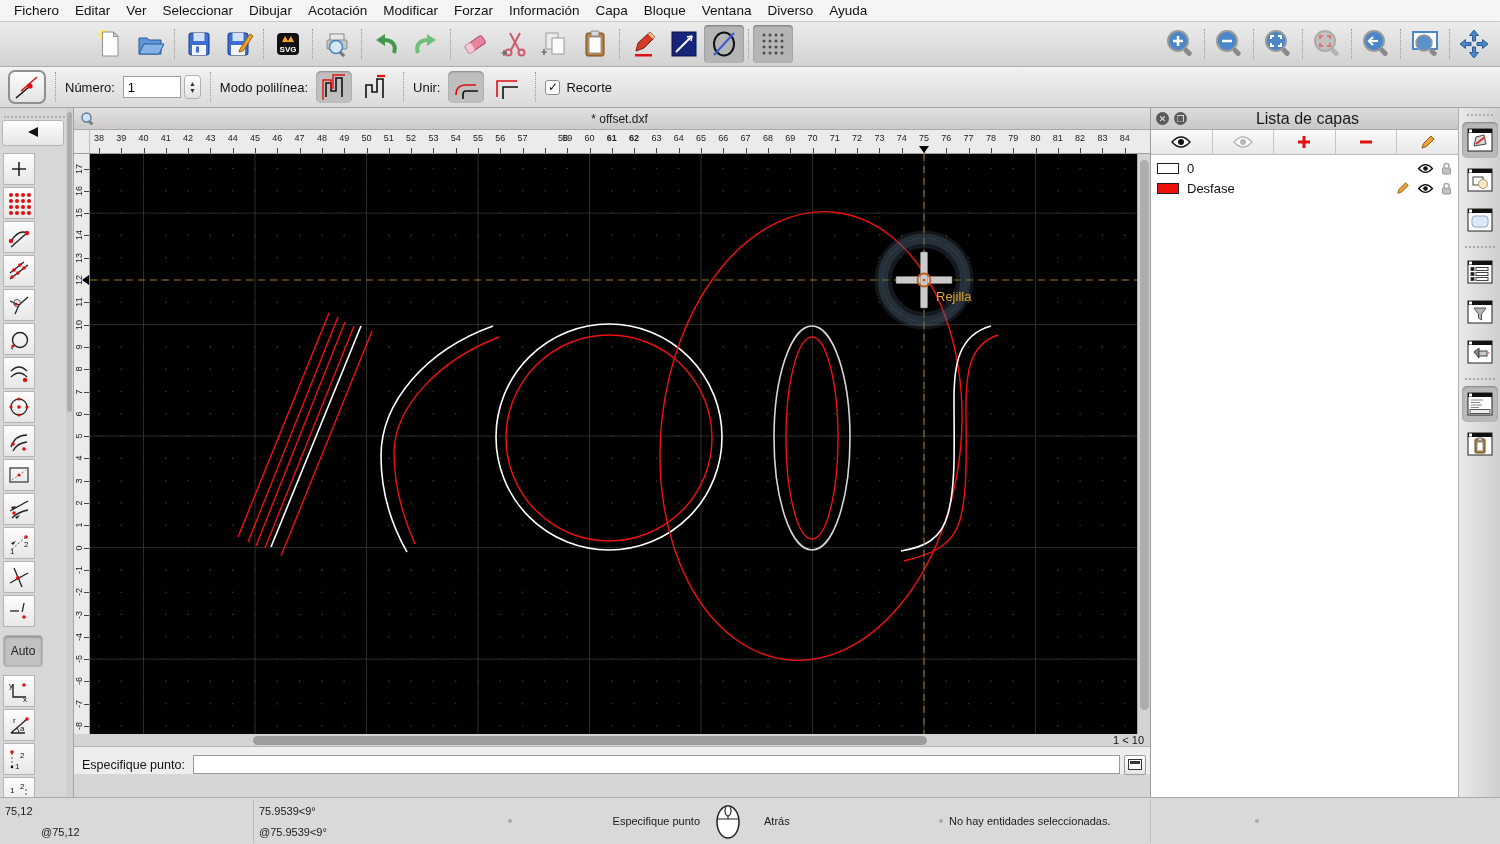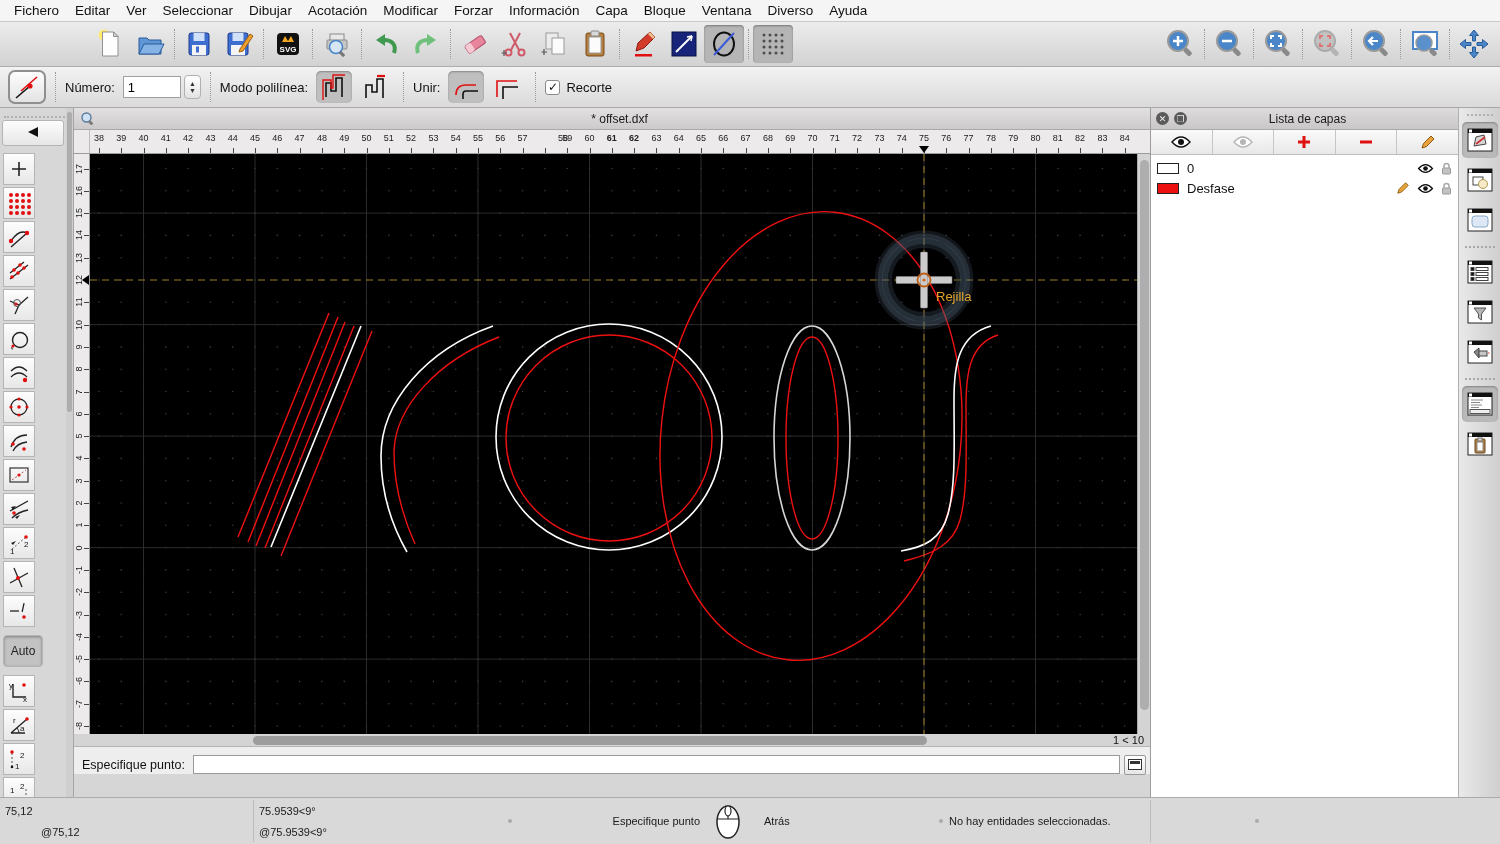--- a/index.html
+++ b/index.html
@@ -91,21 +91,21 @@
   #cmd-input { flex:1; height:19px; border:1px solid #9a9a9a; background:#fff; font-size:12px; padding:0 4px; font-family:inherit; }
   #kbd-btn { width:22px; height:20px; margin-left:4px; border:1px solid #9a9a9a; background:linear-gradient(#fff,#e6e6e6);
     display:flex; align-items:center; justify-content:center; cursor:pointer; border-radius:2px; }
 
   
   #layerpanel { width:308px; display:flex; flex-direction:column; background:#fff; border-left:1px solid #9c9c9c; }
   #lp-header { height:22px; background:linear-gradient(#dddbdb,#c9c7c7); border-bottom:1px solid #a9a9a9;
     display:flex; align-items:center; padding:0 5px; }
   .lp-circle { width:13px; height:13px; border-radius:50%; background:#5a5a5a; color:#eee; font-size:9px;
     display:flex; align-items:center; justify-content:center; margin-right:5px; cursor:pointer; }
-  #lp-title { flex:1; text-align:center; font-size:12px; color:#1a1a1a; margin-right:30px; }
+  #lp-title { flex:1; text-align:center; font-size:16px; color:#1a1a1a; margin-right:30px; }
   #lp-toolbar { height:25px; display:flex; border-bottom:1px solid #bdbdbd; background:linear-gradient(#fafafa,#e8e8e8); }
   .lp-tool { flex:1; border-right:1px solid #c6c6c6; display:flex; align-items:center; justify-content:center; cursor:pointer; }
   .lp-tool:last-child { border-right:none; }
   #lp-list { flex:1; overflow:hidden; padding-top:3px; }
   .layer-row { height:20px; display:flex; align-items:center; padding:0 6px; font-size:13px; color:#111; cursor:pointer; }
   .layer-swatch { width:22px; height:11px; border:1px solid #222; margin-right:8px; }
   .layer-name { flex:1; }
   .layer-ico { margin-left:7px; display:flex; align-items:center; }
 
   

